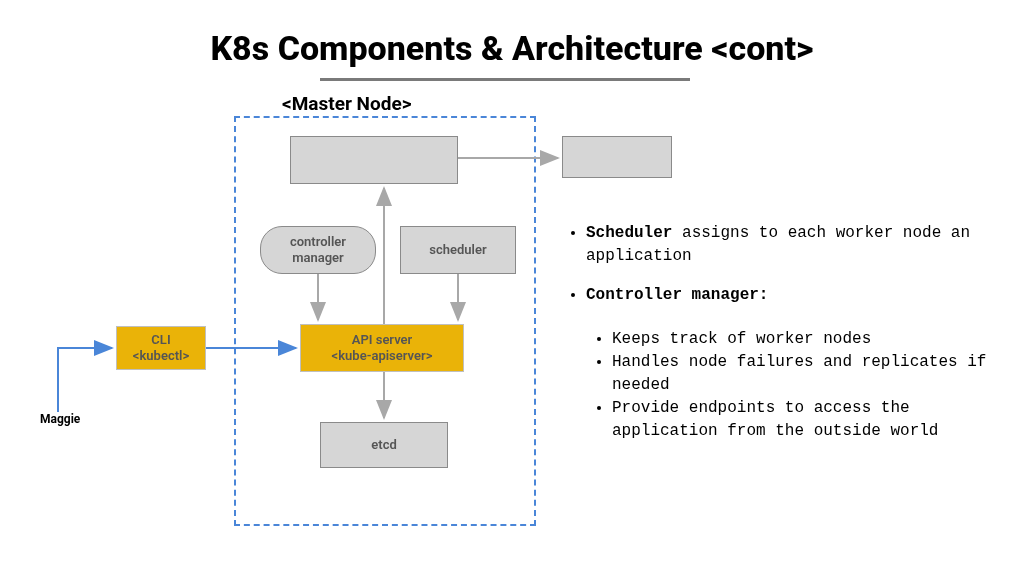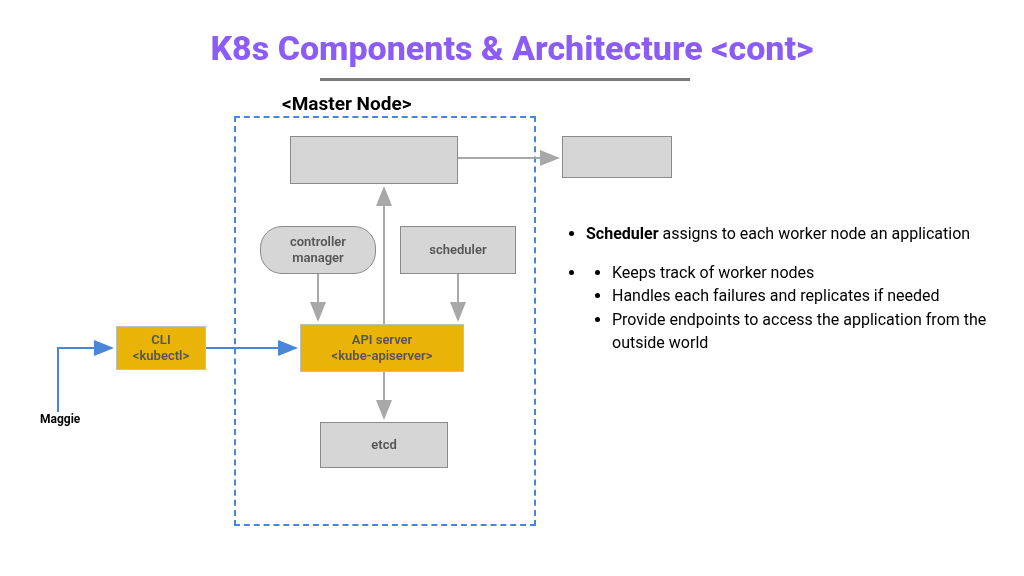--- a/index.html
+++ b/index.html
@@ -11,21 +11,21 @@
     position: relative;
     overflow: hidden;
   }
   .title {
     position: absolute;
     top: 28px;
     left: 0; right: 0;
     text-align: center;
     font-size: 34px;
     font-weight: 800;
-    color: #8b5cf6;
+    color: #000000;
   }
   .title-underline {
     position: absolute;
     top: 78px;
     left: 320px;
     width: 370px;
     height: 3px;
     background: #7a7a7a;
   }
   .master-label {
@@ -72,24 +72,25 @@
     color: #000;
   }
   .bullets {
     position: absolute;
     top: 222px;
     left: 564px;
     width: 440px;
     font-size: 16px;
     color: #000;
     line-height: 1.45;
+    font-family: Liberation Mono, monospace;
   }
   .bullets ul { list-style: disc; padding-left: 22px; margin-top: 0; }
   .bullets > ul > li { margin-bottom: 16px; }
-  .bullets ul ul { list-style: disc; padding-left: 26px; margin-top: 0; }
+  .bullets ul ul { list-style: disc; padding-left: 26px; margin-top: 20px; }
   .bold { font-weight: 700; }
   svg.arrows {
     position: absolute;
     top: 0; left: 0;
     width: 1024px;
     height: 576px;
     pointer-events: none;
   }
 </style>
 </head>
@@ -144,20 +145,21 @@
 
   <line x1="206" y1="348" x2="296" y2="348" stroke="#4a86d8" stroke-width="2" marker-end="url(#ah-blue)"></line>
 </svg>
 
 <div class="bullets">
   <ul>
     <li>
       <span class="bold">Scheduler</span><span> assigns to each worker node an application</span>
     </li>
     <li>
+      <span class="bold">Controller manager:</span>
       <ul>
         <li> Keeps track of worker nodes</li>
-        <li>Handles each failures and replicates if needed</li>
+        <li>Handles node failures and replicates if needed</li>
         <li>Provide endpoints to access the application from the outside world</li>
       </ul>
     </li>
   </ul>
 </div>
 
 </body></html>

